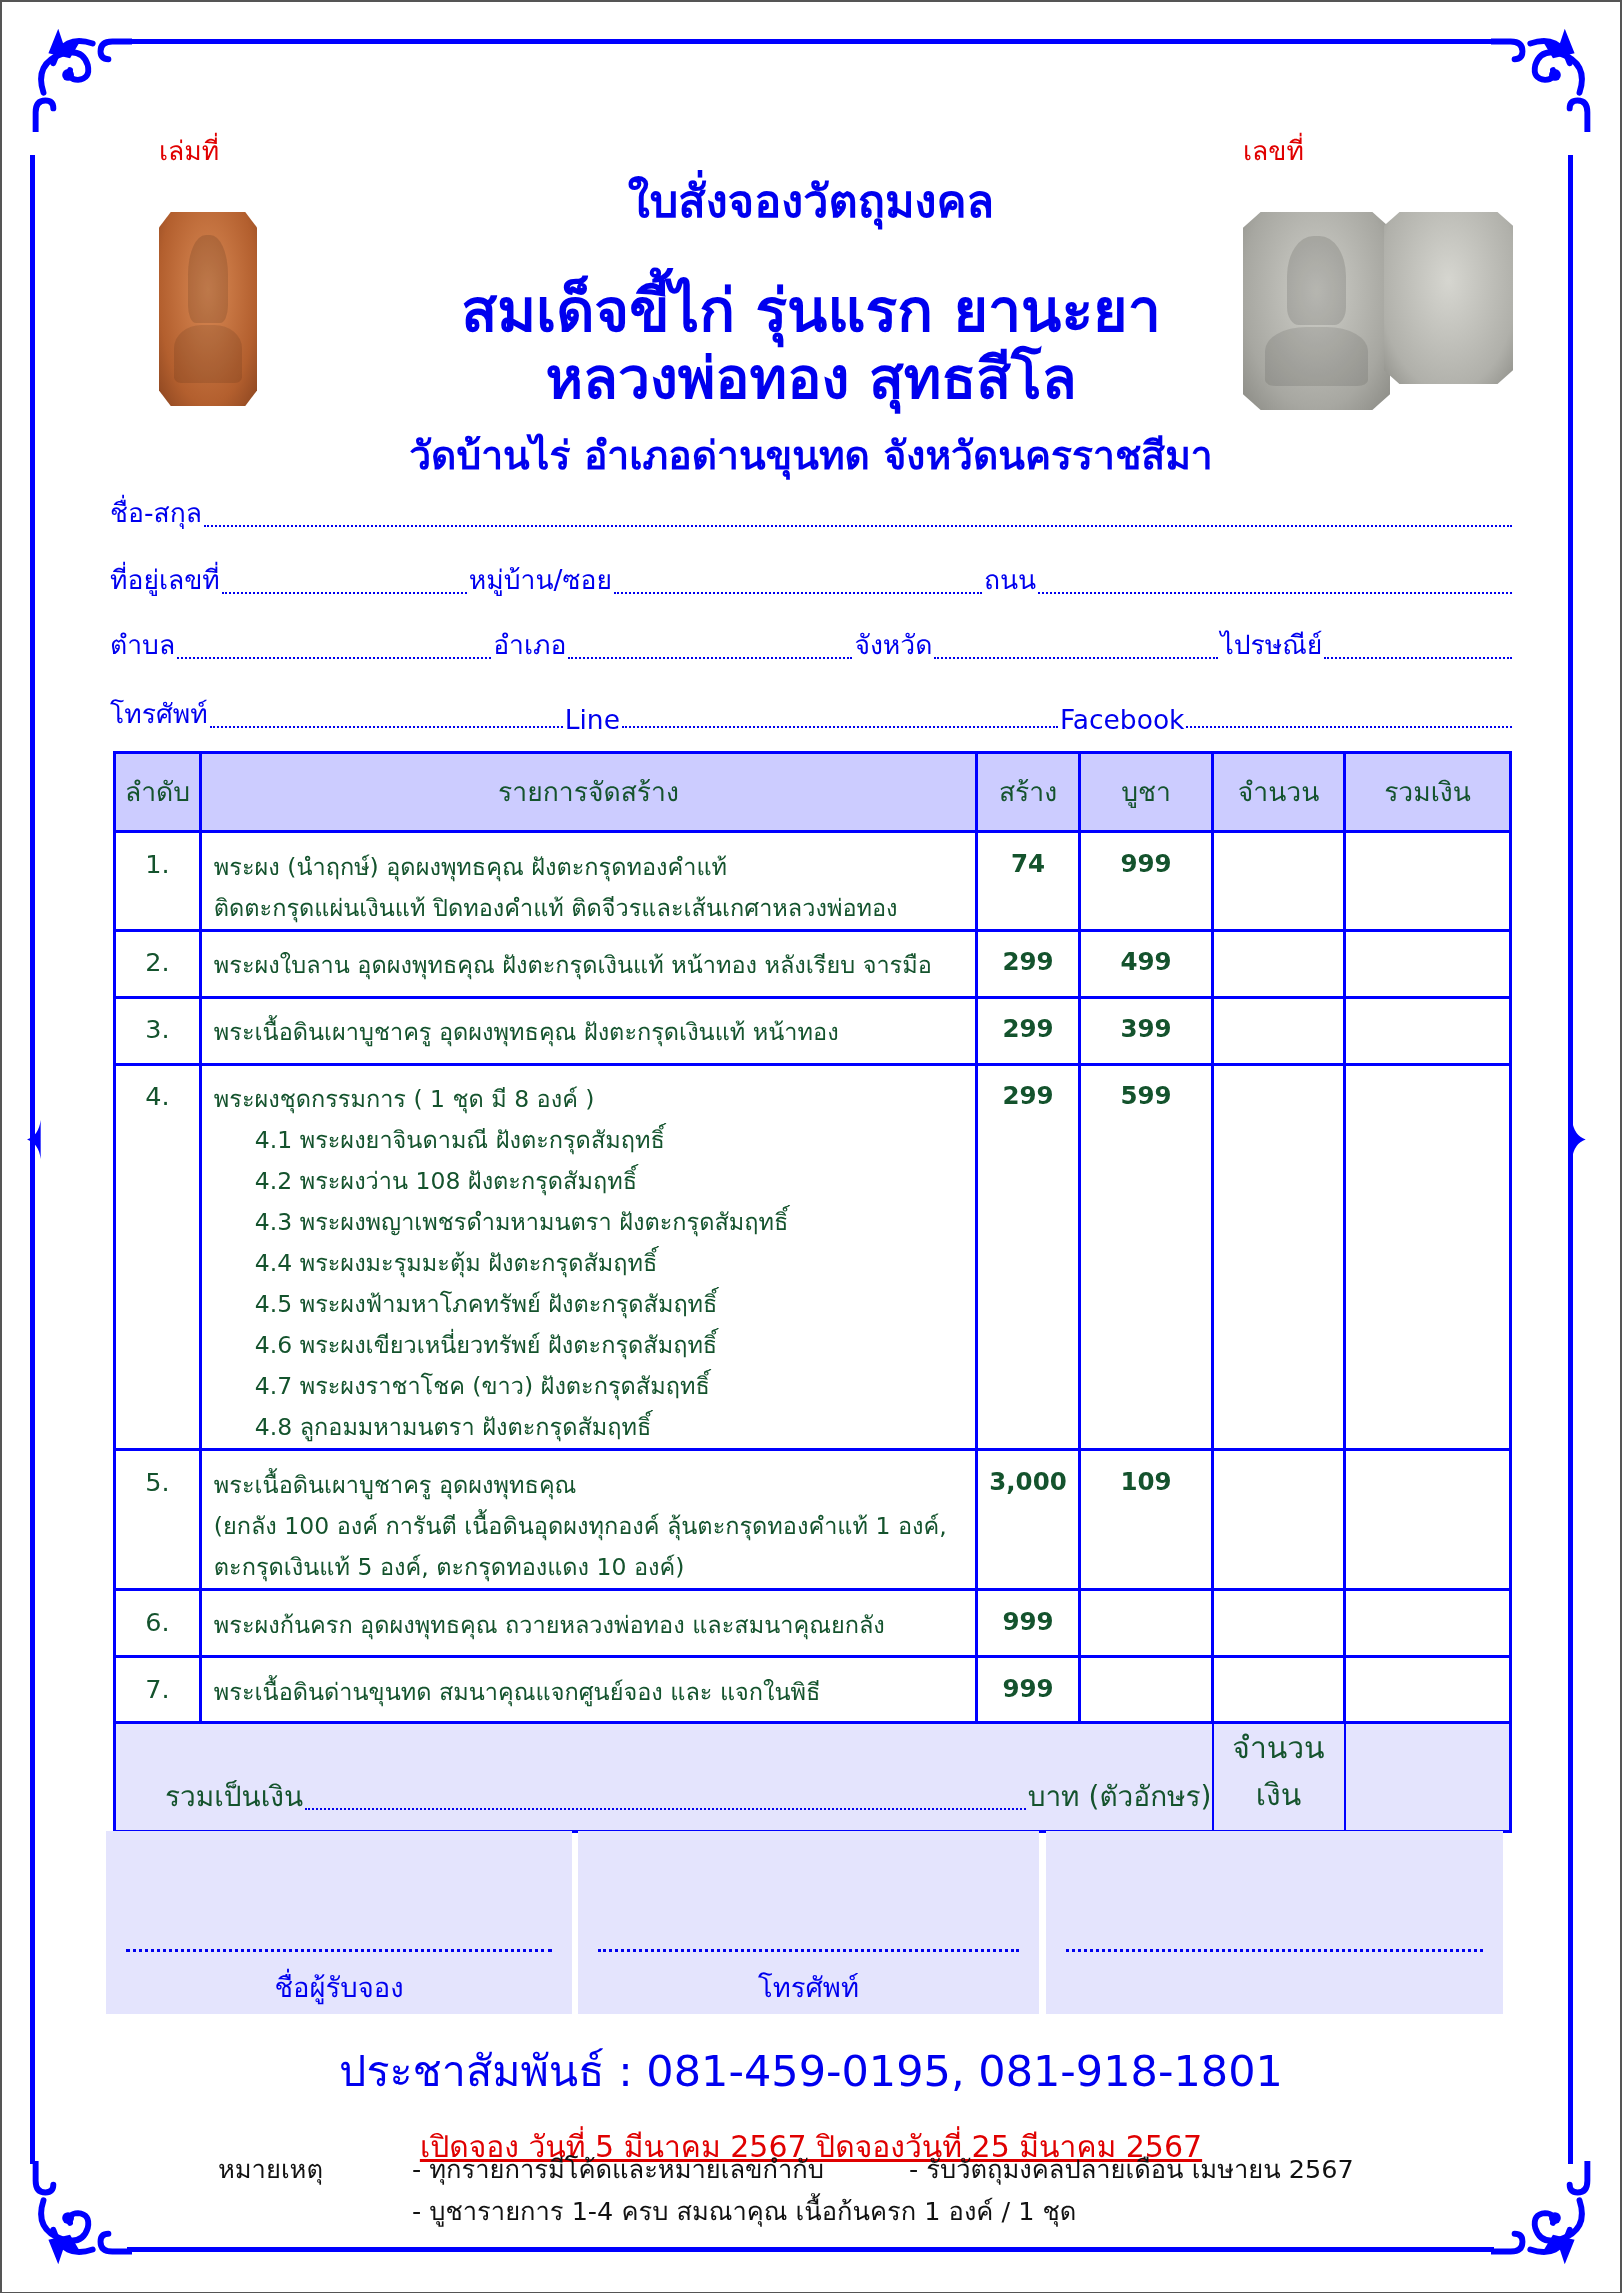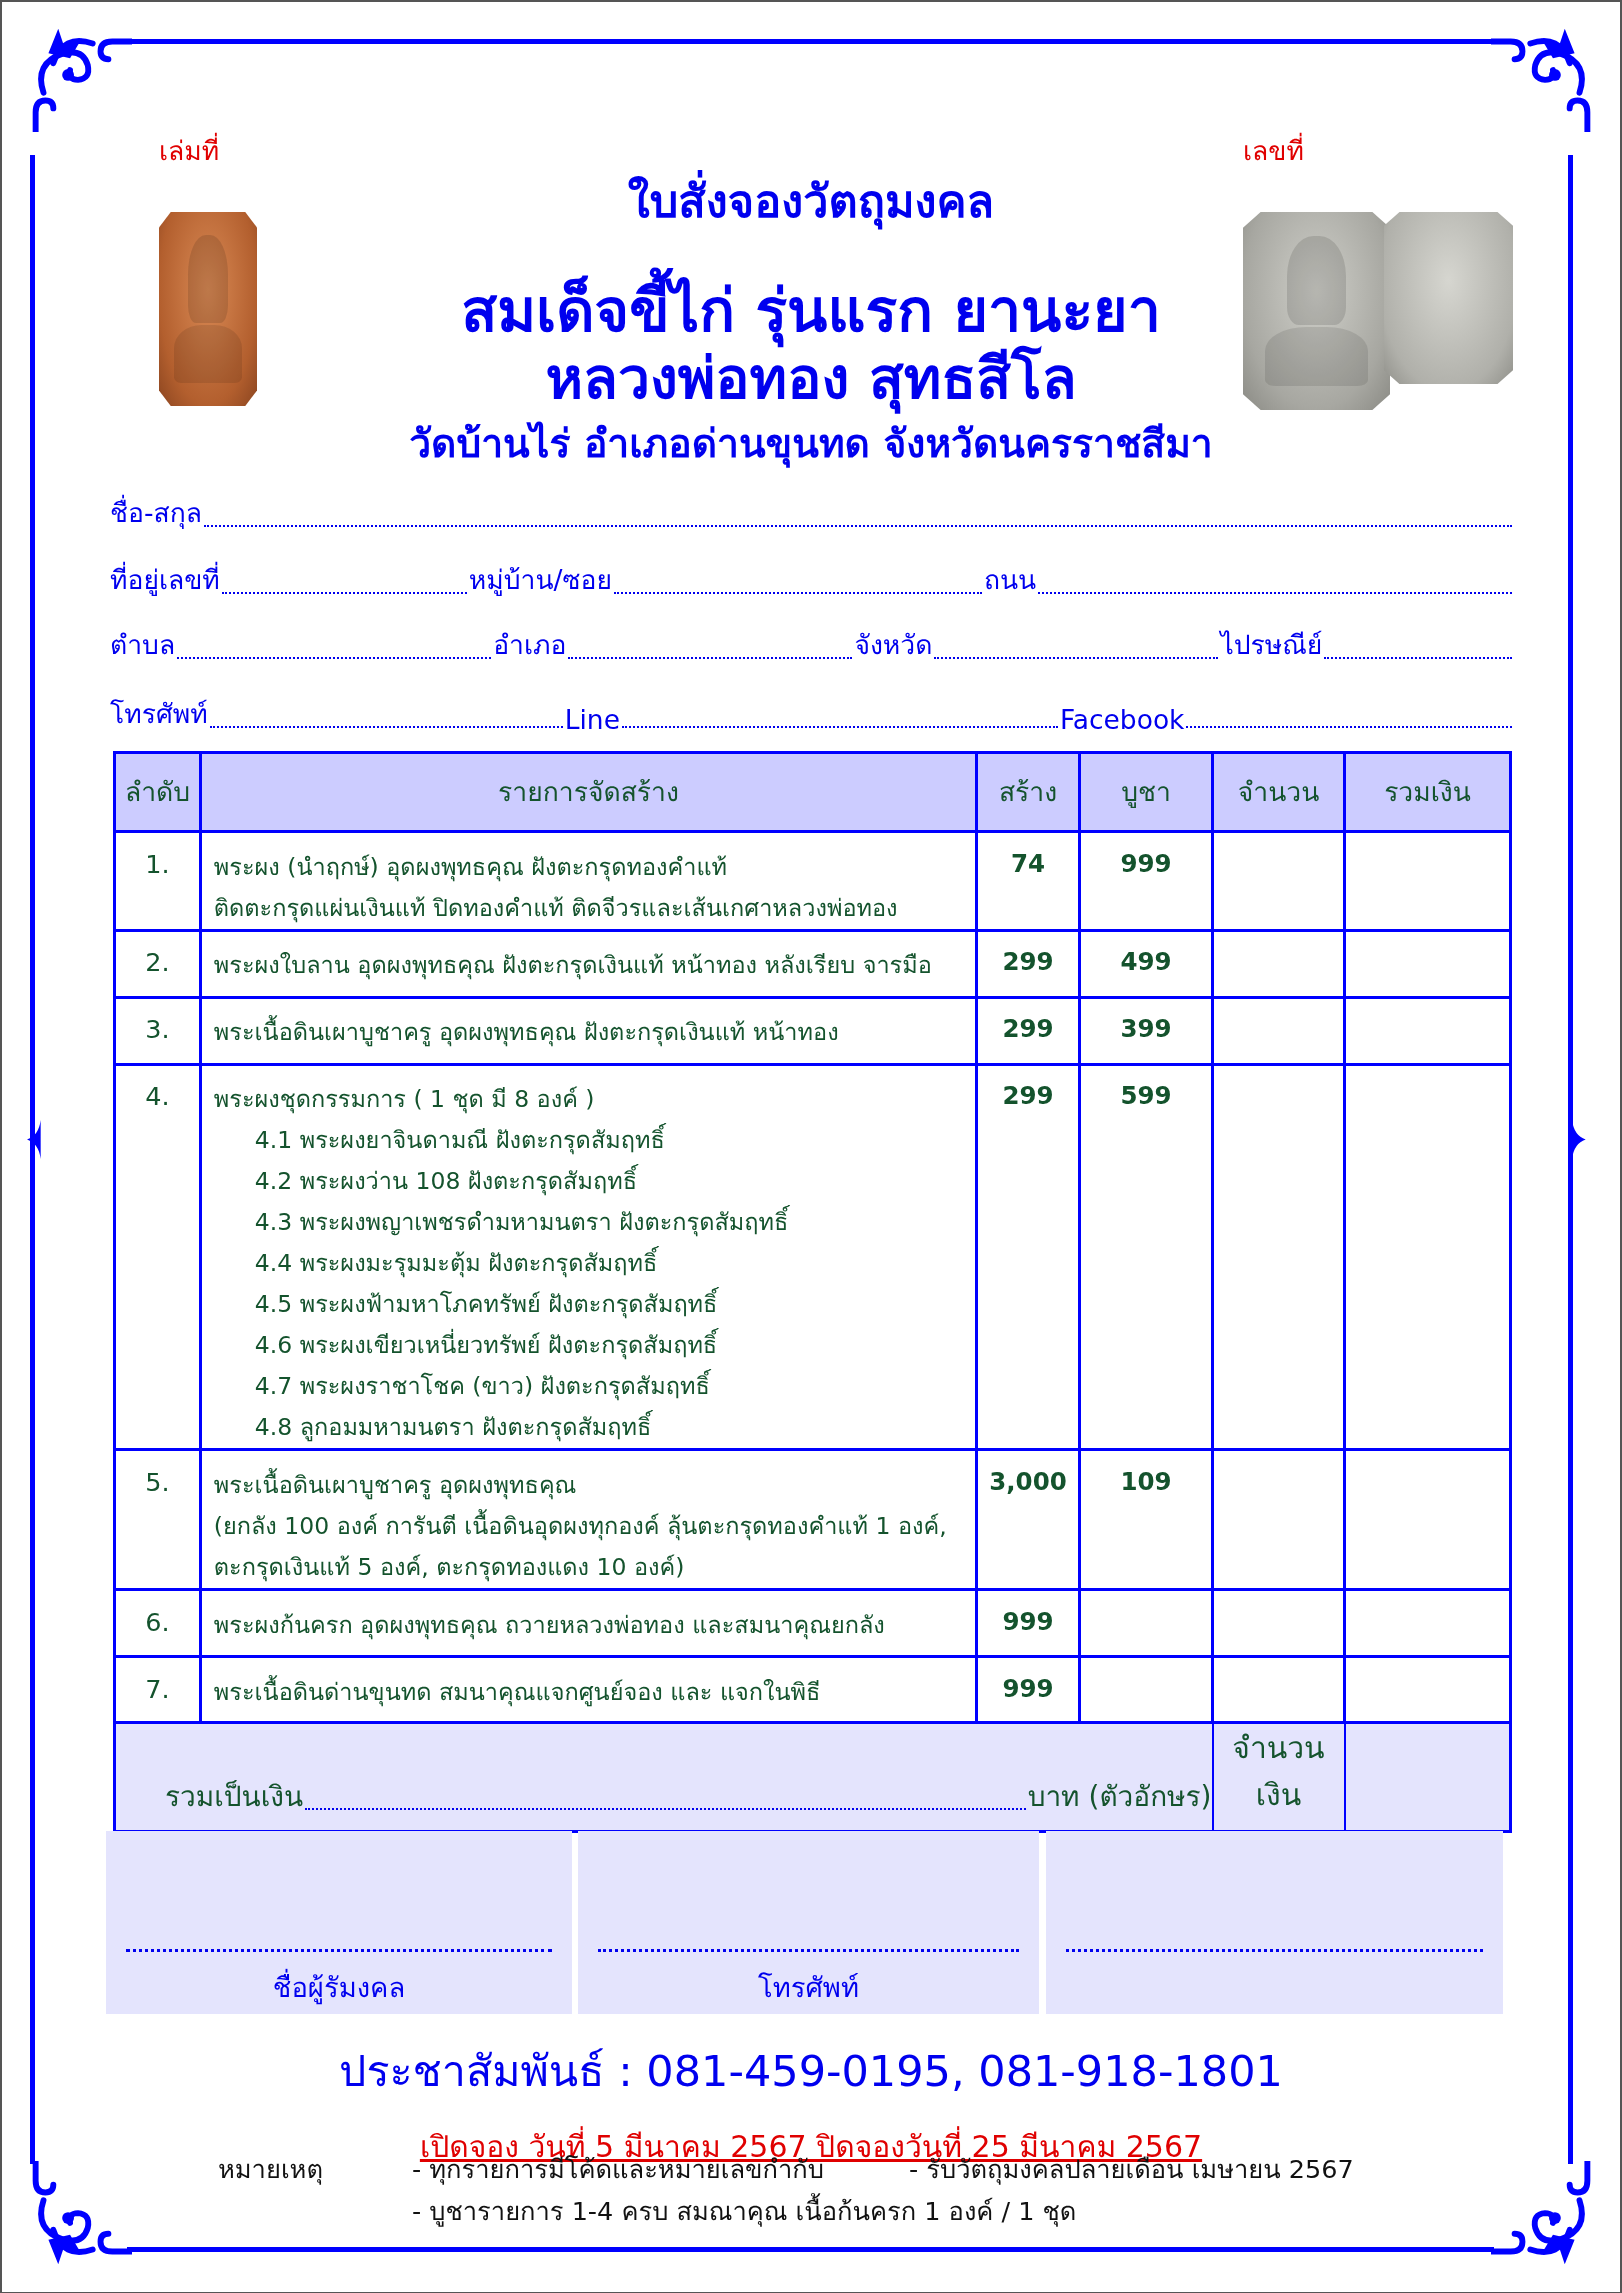--- a/index.html
+++ b/index.html
@@ -9,21 +9,21 @@
   .bline { position:absolute; background:#0000ff; }
   .corner { position:absolute; width:118px; height:118px; }
   .diamond { position:absolute; width:13.7px; height:39px; }
   .abs { position:absolute; }
   .red-label { color:#e00000; font-size:26.5px; font-family:"DejaVu Sans", sans-serif; }
   .title { position:absolute; left:0; width:1622px; text-align:center; color:#0000ee; font-weight:bold;
            font-family:"DejaVu Sans", sans-serif; white-space:nowrap; }
   .t1 { top:165px; font-size:45px; }
   .t2 { top:263px; font-size:59px; }
   .t3 { top:333px; font-size:57px; }
-  .t4 { top:412px; font-size:39px; }
+  .t4 { top:424px; font-size:39px; }
   .amulet { position:absolute; border-radius:7.8px; }
   .amulet-front-clay { left:159px; top:212px; width:98px; height:194px;
      background:radial-gradient(ellipse at 50% 40%, #d98a55 0%, #b35f2e 70%, #8b4520 100%);
      clip-path:polygon(12% 0,88% 0,100% 8%,100% 92%,88% 100%,12% 100%,0 92%,0 8%); }
   .amulet-front-grey { left:1243px; top:212px; width:147px; height:198px;
      background:radial-gradient(ellipse at 50% 40%, #cfcfc9 0%, #a7a7a1 70%, #8a8a84 100%);
      clip-path:polygon(12% 0,88% 0,100% 8%,100% 92%,88% 100%,12% 100%,0 92%,0 8%); }
   .amulet-back-grey { left:1384px; top:212px; width:129px; height:172px;
      background:radial-gradient(ellipse at 50% 40%, #d6d6d0 0%, #b0b0aa 75%, #90908a 100%);
      clip-path:polygon(12% 0,88% 0,100% 8%,100% 92%,88% 100%,12% 100%,0 92%,0 8%); }
@@ -282,21 +282,21 @@
         </div>
       </td>
       <td class="total-amount" style="border-left-width:2px; border-right-width:2px;">จำนวนเงิน</td>
       <td style="border-left-width:2px;"></td>
     </tr>
   </tbody>
 </table>
 
 <div class="sign-box" style="left:106px; width:466px;">
   <div class="dots"></div>
-  <div class="lbl">ชื่อผู้รัมงคล</div>
+  <div class="lbl">ชื่อผู้รับจอง</div>
 </div>
 <div class="sign-box" style="left:578px; width:461px;">
   <div class="dots"></div>
   <div class="lbl">โทรศัพท์</div>
 </div>
 <div class="sign-box" style="left:1046px; width:457px;">
   <div class="dots"></div>
 </div>
 
 <div class="pr">ประชาสัมพันธ์ : 081-459-0195,  081-918-1801</div>

